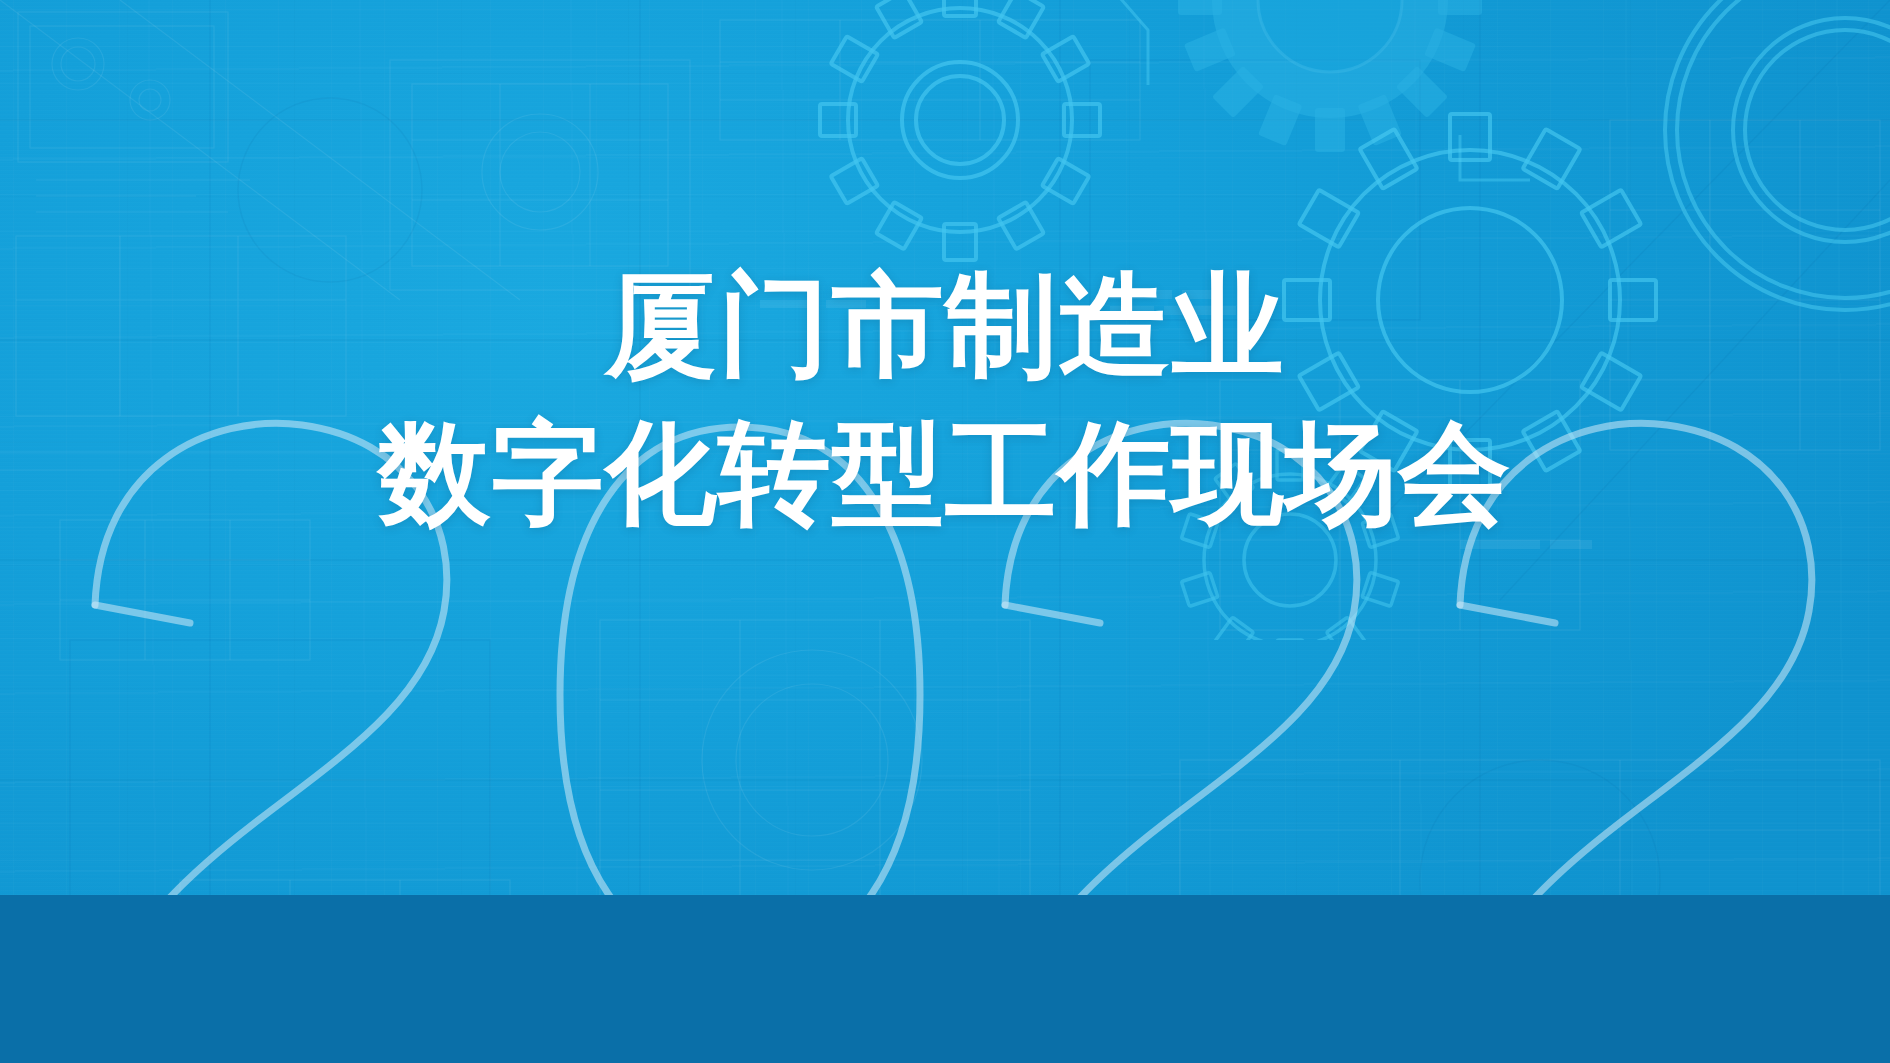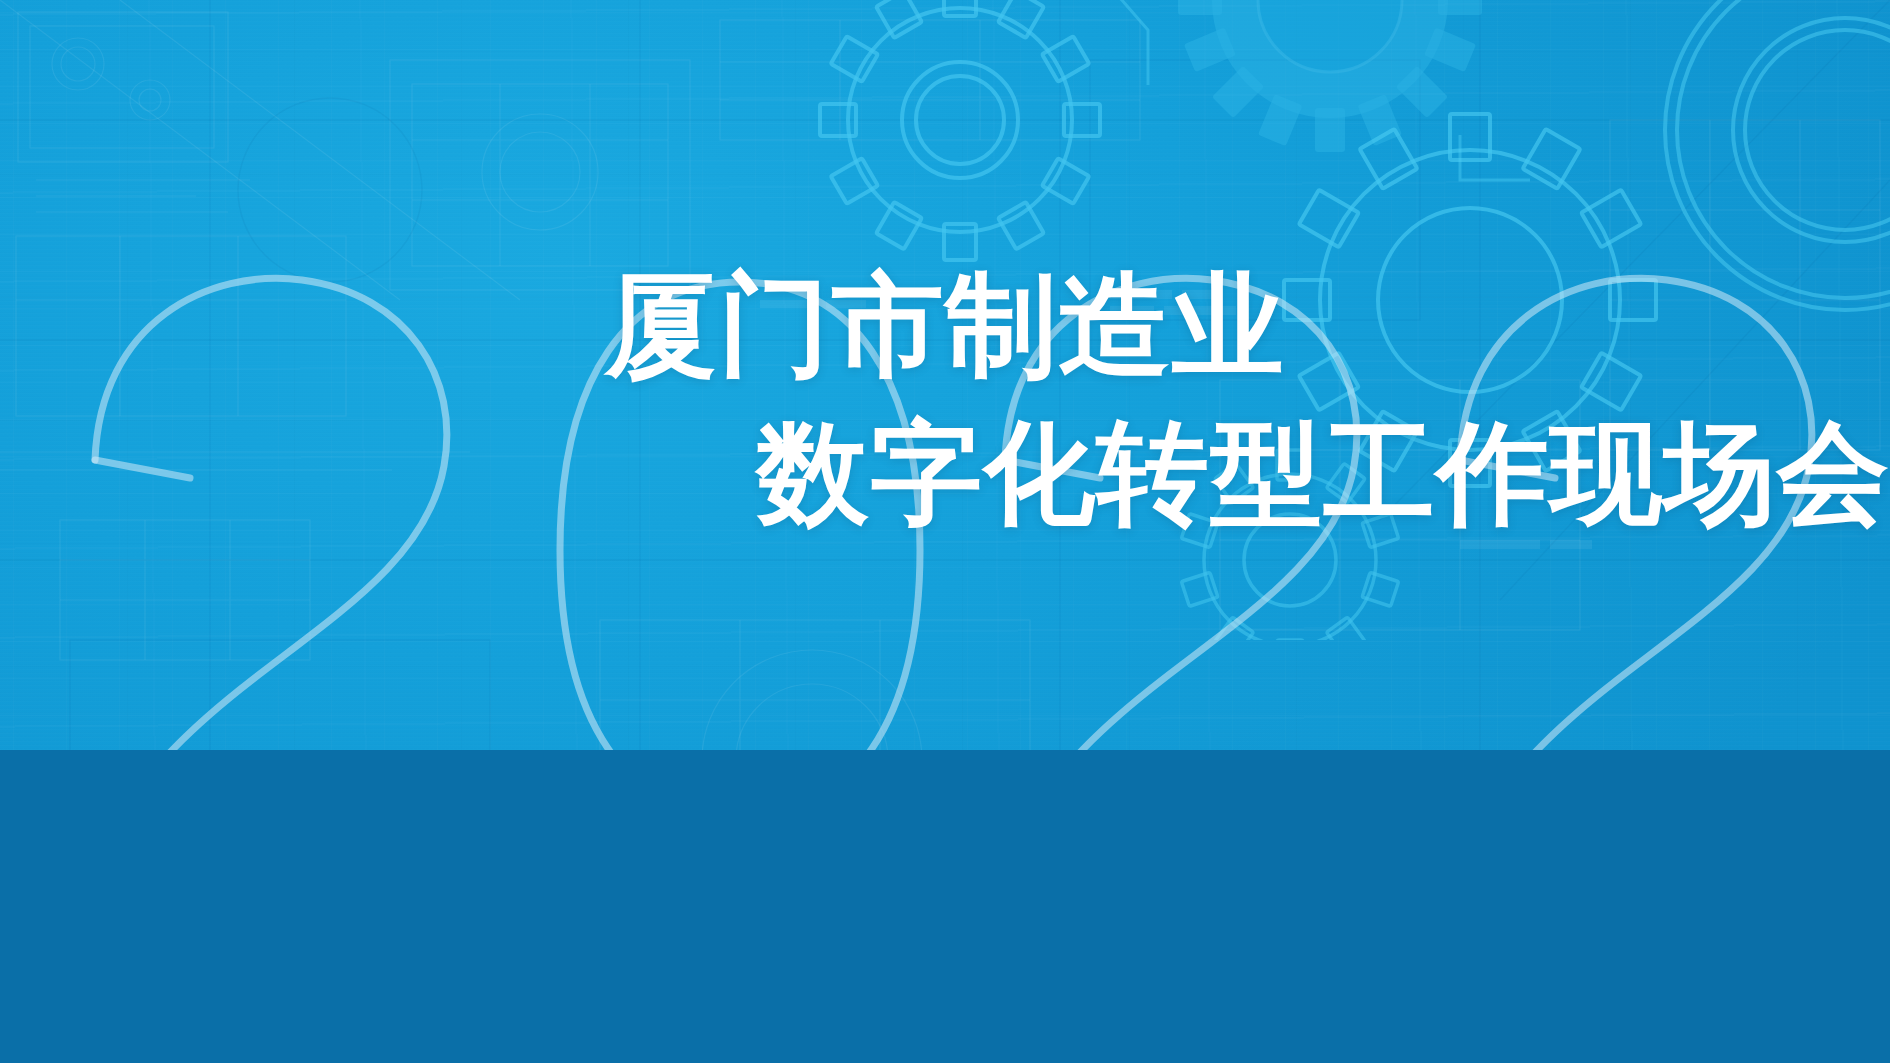--- a/index.html
+++ b/index.html
@@ -3,21 +3,21 @@
 <meta charset="utf-8">
 <style>
   html, body {
     margin: 0;
     padding: 0;
     background: #0a6fa8;
   }
   #stage {
     position: relative;
     width: 1890px;
-    height: 750px;
+    height: 895px;
     overflow: hidden;
     background: #14a0da;
     font-family: "Liberation Sans", "DejaVu Sans", sans-serif;
   }
 
   
   .bg-base {
     position: absolute;
     inset: 0;
     background:
@@ -78,21 +78,21 @@
   }
   .title-line {
     color: #ffffff;
     font-weight: bold;
     line-height: 1.04;
     letter-spacing: 0.012em;
     white-space: nowrap;
     text-shadow: 0 2px 10px rgba(6,60,95,0.18);
   }
   .title-line-1 { font-size: 112px; }
-  .title-line-2 { font-size: 112px; margin-top: 32px; text-align: right; }
+  .title-line-2 { font-size: 112px; margin-top: 32px; }
 </style>
 </head>
 <body>
 
 <div id="stage">
 
   <div class="bg-base"></div>
 
   <svg class="schem" viewBox="0 0 1890 1063" preserveAspectRatio="none">
     <g stroke="#ffffff" stroke-opacity="0.075" fill="none" stroke-width="1.2">

